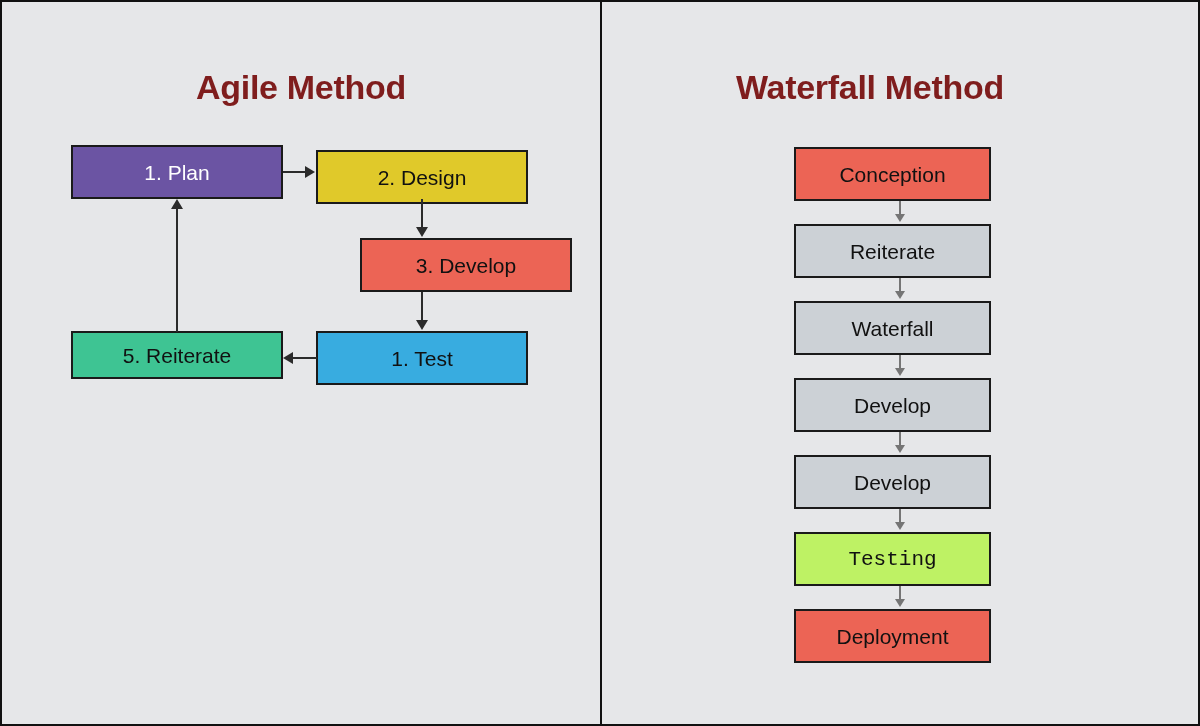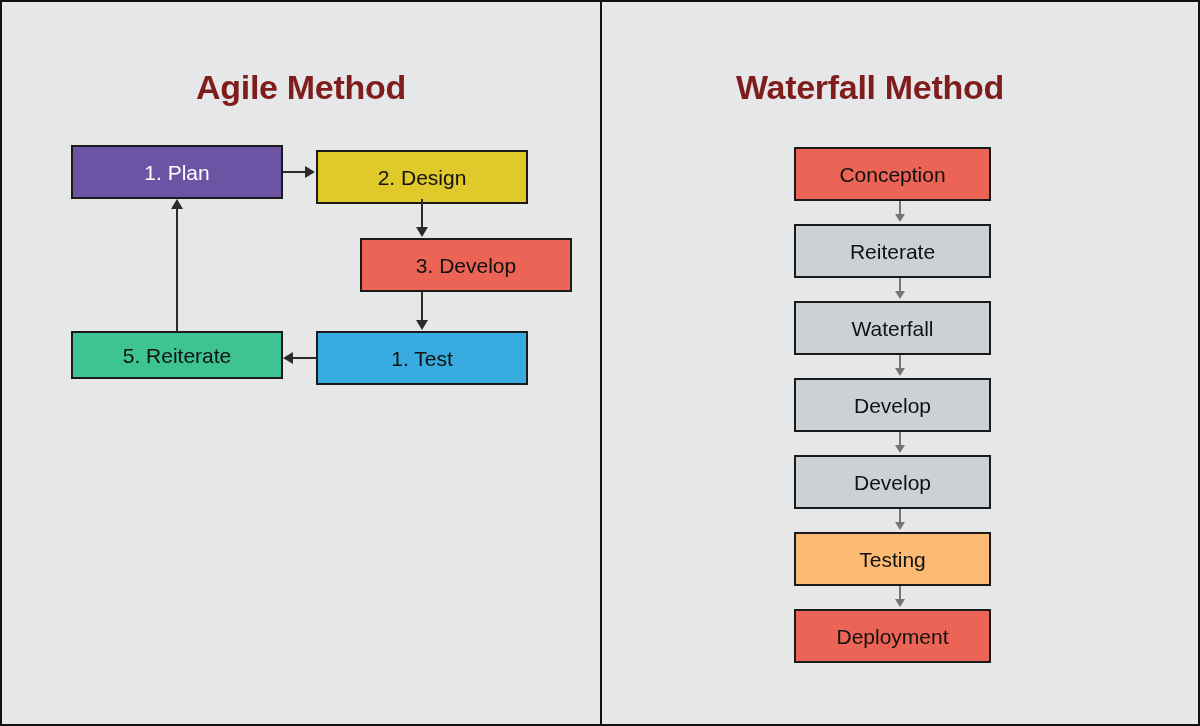--- a/index.html
+++ b/index.html
@@ -174,21 +174,21 @@
     <div class="node wf-node" id="node-conception" style="background: rgb(236, 100, 85); color: rgb(17, 17, 17);">Conception</div>
 
     <div class="node wf-node" id="node-initiation" style="background: rgb(204, 209, 214); color: rgb(17, 17, 17);">Reiterate</div>
 
     <div class="node wf-node" id="node-analysis" style="background: rgb(204, 209, 214); color: rgb(17, 17, 17);">Waterfall</div>
 
     <div class="node wf-node" id="node-wdesign" style="background: rgb(204, 209, 214); color: rgb(17, 17, 17);">Develop</div>
 
     <div class="node wf-node" id="node-wdevelop" style="background: rgb(204, 209, 214); color: rgb(17, 17, 17);">Develop</div>
 
-    <div class="node wf-node" id="node-testing" style="background: #fdba74; color: rgb(17, 17, 17);">Testing</div>
+    <div class="node wf-node" id="node-testing" style="background: #bef264; color: rgb(17, 17, 17); font-family: Liberation Mono, monospace;">Testing</div>
 
     <div class="node wf-node" id="node-deployment" style="background: rgb(236, 100, 85); color: rgb(17, 17, 17);">Deployment</div>
 
     <div class="conn v-gray" id="conn-w1"></div>
     <div class="arrow-head arrow-down-gray" id="head-w1"></div>
 
     <div class="conn v-gray" id="conn-w2"></div>
     <div class="arrow-head arrow-down-gray" id="head-w2"></div>
 
     <div class="conn v-gray" id="conn-w3"></div>

